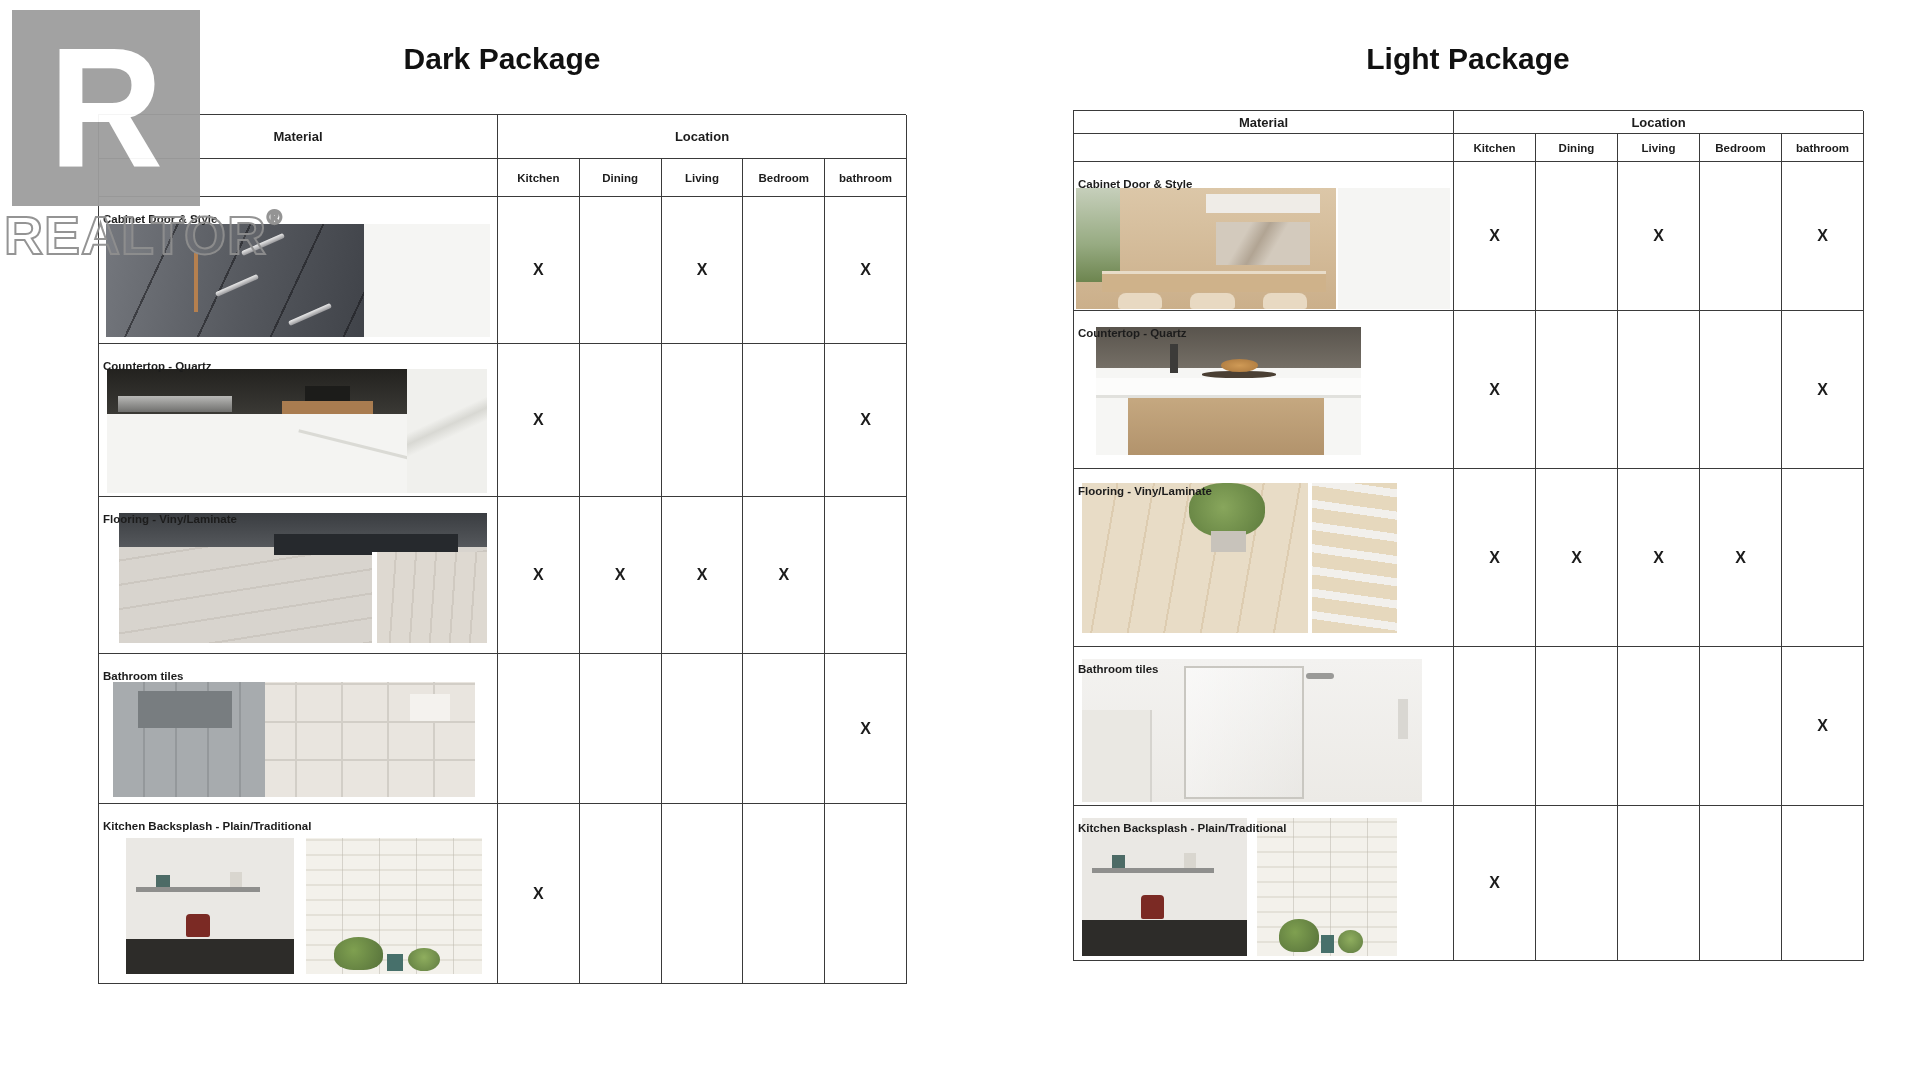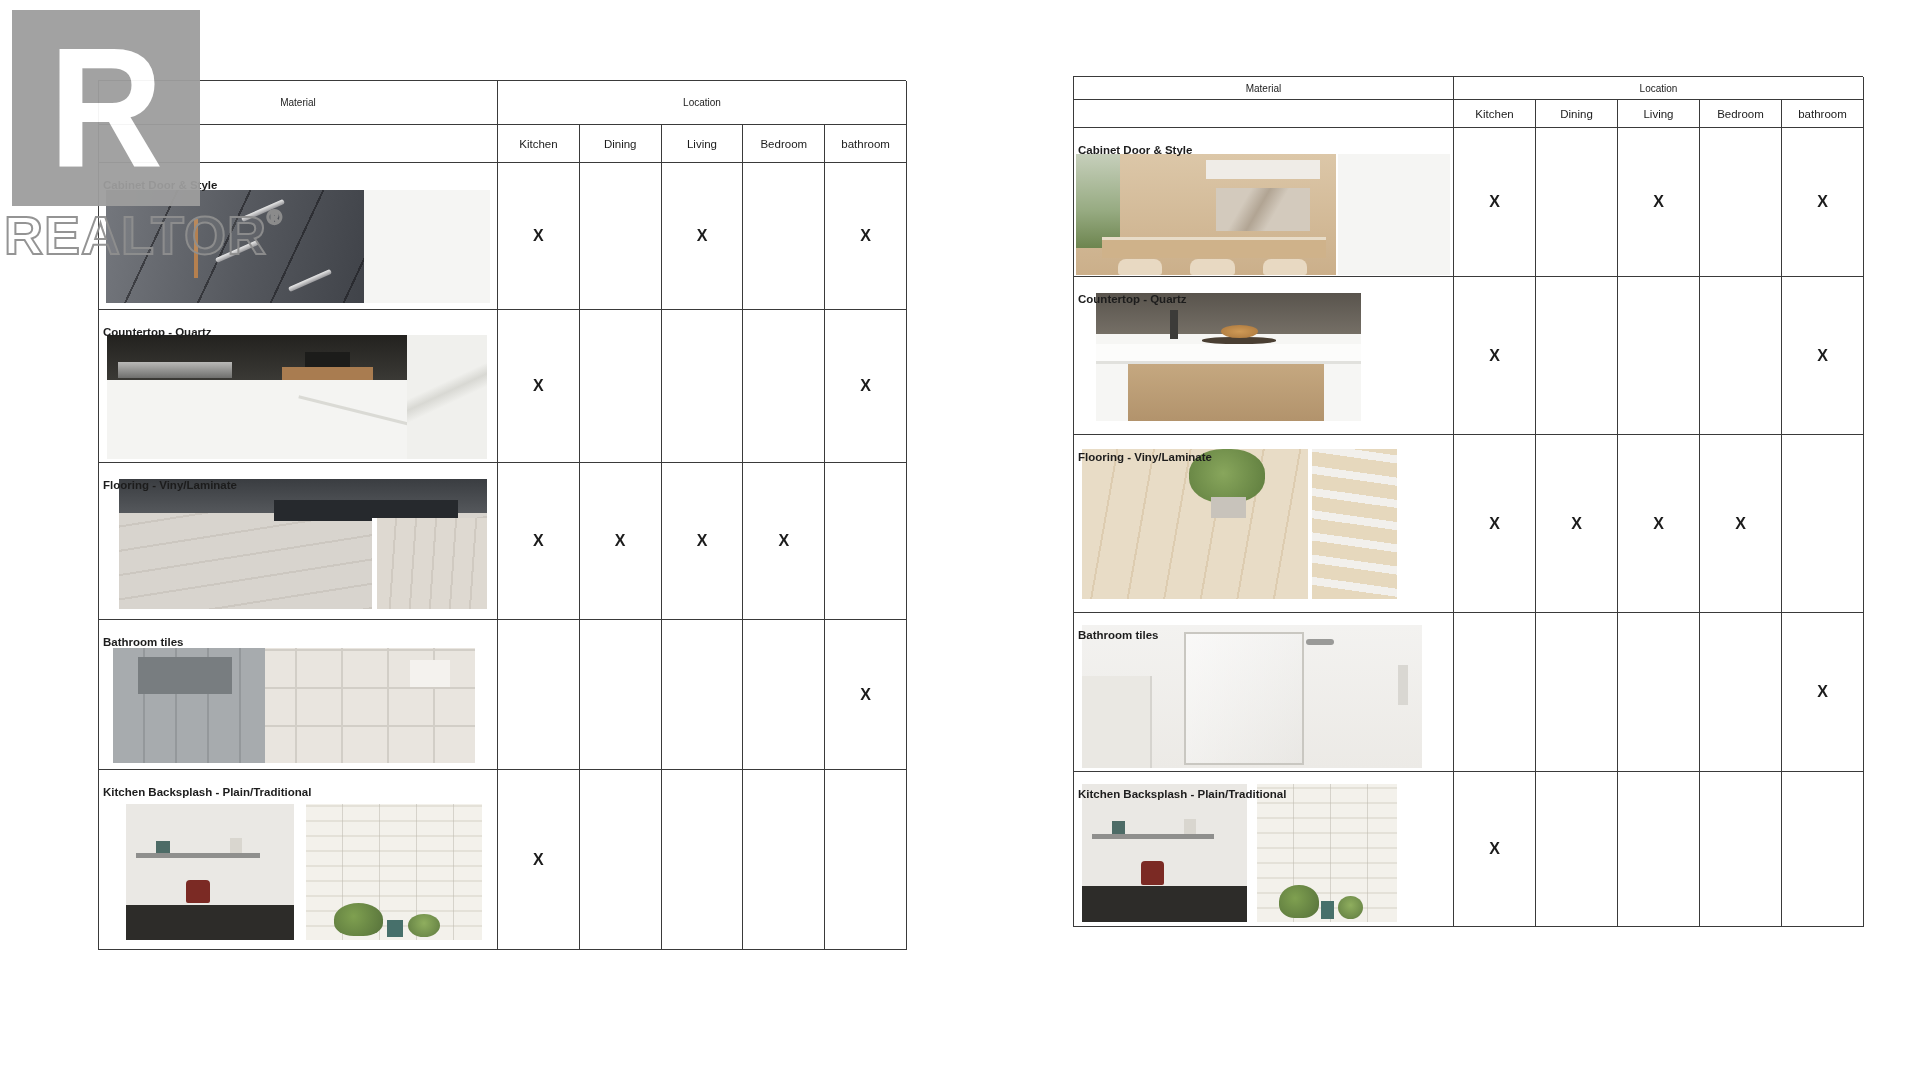--- a/index.html
+++ b/index.html
@@ -4,22 +4,22 @@
 <style>
   html,body { margin:0; padding:0; background:#ffffff; }
   .page { position:relative; width:1920px; height:1080px; background:#ffffff; overflow:hidden;
           font-family:"Liberation Sans", sans-serif; color:#1c1c1c; }
 
   
   .pkg { position:absolute; }
   .pkg-title { text-align:center; font-size:30px; font-weight:600; color:#111; }
   .grid { display:grid; border-top:1.6px solid #3a3a3a; border-left:1.6px solid #3a3a3a; background:#fff; }
   .cl { border-right:1.6px solid #3a3a3a; border-bottom:1.6px solid #3a3a3a; background:#fff; position:relative; }
-  .hd1 { display:flex; align-items:center; justify-content:center; font-weight:400; font-size:10px; }
-  .hd2 { display:flex; align-items:center; justify-content:center; font-weight:400; font-size:11.5px; }
+  .hd1 { display:flex; align-items:center; justify-content:center; font-weight:700; font-size:13px; }
+  .hd2 { display:flex; align-items:center; justify-content:center; font-weight:700; font-size:11.5px; }
   .mk  { display:flex; align-items:center; justify-content:center; font-weight:700; font-size:16px; }
   .mat { position:relative; }
   .rlabel { position:absolute; top:16px; left:4px; font-size:11.5px; font-weight:700; z-index:2; white-space:nowrap; }
   .ext { position:absolute; background:#f5f5f3; }
 
   
   .ph { position:absolute; overflow:hidden; }
   .ph i { position:absolute; display:block; }
 
   
@@ -117,20 +117,21 @@
     letter-spacing:1px; color:rgba(255,255,255,0.08);
     -webkit-text-stroke:2px #8f8f8f; white-space:nowrap; }
   .wm-reg { font-size:20px; vertical-align:30px; letter-spacing:0; }
 </style>
 </head>
 <body>
 
 <div class="page">
 
   <div class="pkg" style="left:98px; top:42px; width:808px;">
+    <div class="pkg-title">Dark Package</div>
     <div class="grid" style="margin-top:38px; grid-template-columns:399px repeat(5,81.8px); grid-template-rows:44px 38px 147px 153px 157px 150px 180px;">
 
       <div class="cl hd1" style="grid-row:1; grid-column:1;">Material</div>
       <div class="cl hd1" style="grid-row:1; grid-column:2/7;">Location</div>
 
       <div class="cl"></div>
       <div class="cl hd2">Kitchen</div>
       <div class="cl hd2">Dining</div>
       <div class="cl hd2">Living</div>
       <div class="cl hd2">Bedroom</div>
@@ -207,20 +208,21 @@
       </div>
       <div class="cl mk">X</div>
       <div class="cl mk"></div>
       <div class="cl mk"></div>
       <div class="cl mk"></div>
       <div class="cl mk"></div>
     </div>
   </div>
 
   <div class="pkg" style="left:1073px; top:42px; width:790px;">
+    <div class="pkg-title">Light Package</div>
     <div class="grid" style="margin-top:34px; grid-template-columns:380px repeat(5,82px); grid-template-rows:23px 28px 149px 158px 178px 159px 155px;">
 
       <div class="cl hd1" style="grid-row:1; grid-column:1;">Material</div>
       <div class="cl hd1" style="grid-row:1; grid-column:2/7;">Location</div>
 
       <div class="cl"></div>
       <div class="cl hd2">Kitchen</div>
       <div class="cl hd2">Dining</div>
       <div class="cl hd2">Living</div>
       <div class="cl hd2">Bedroom</div>

